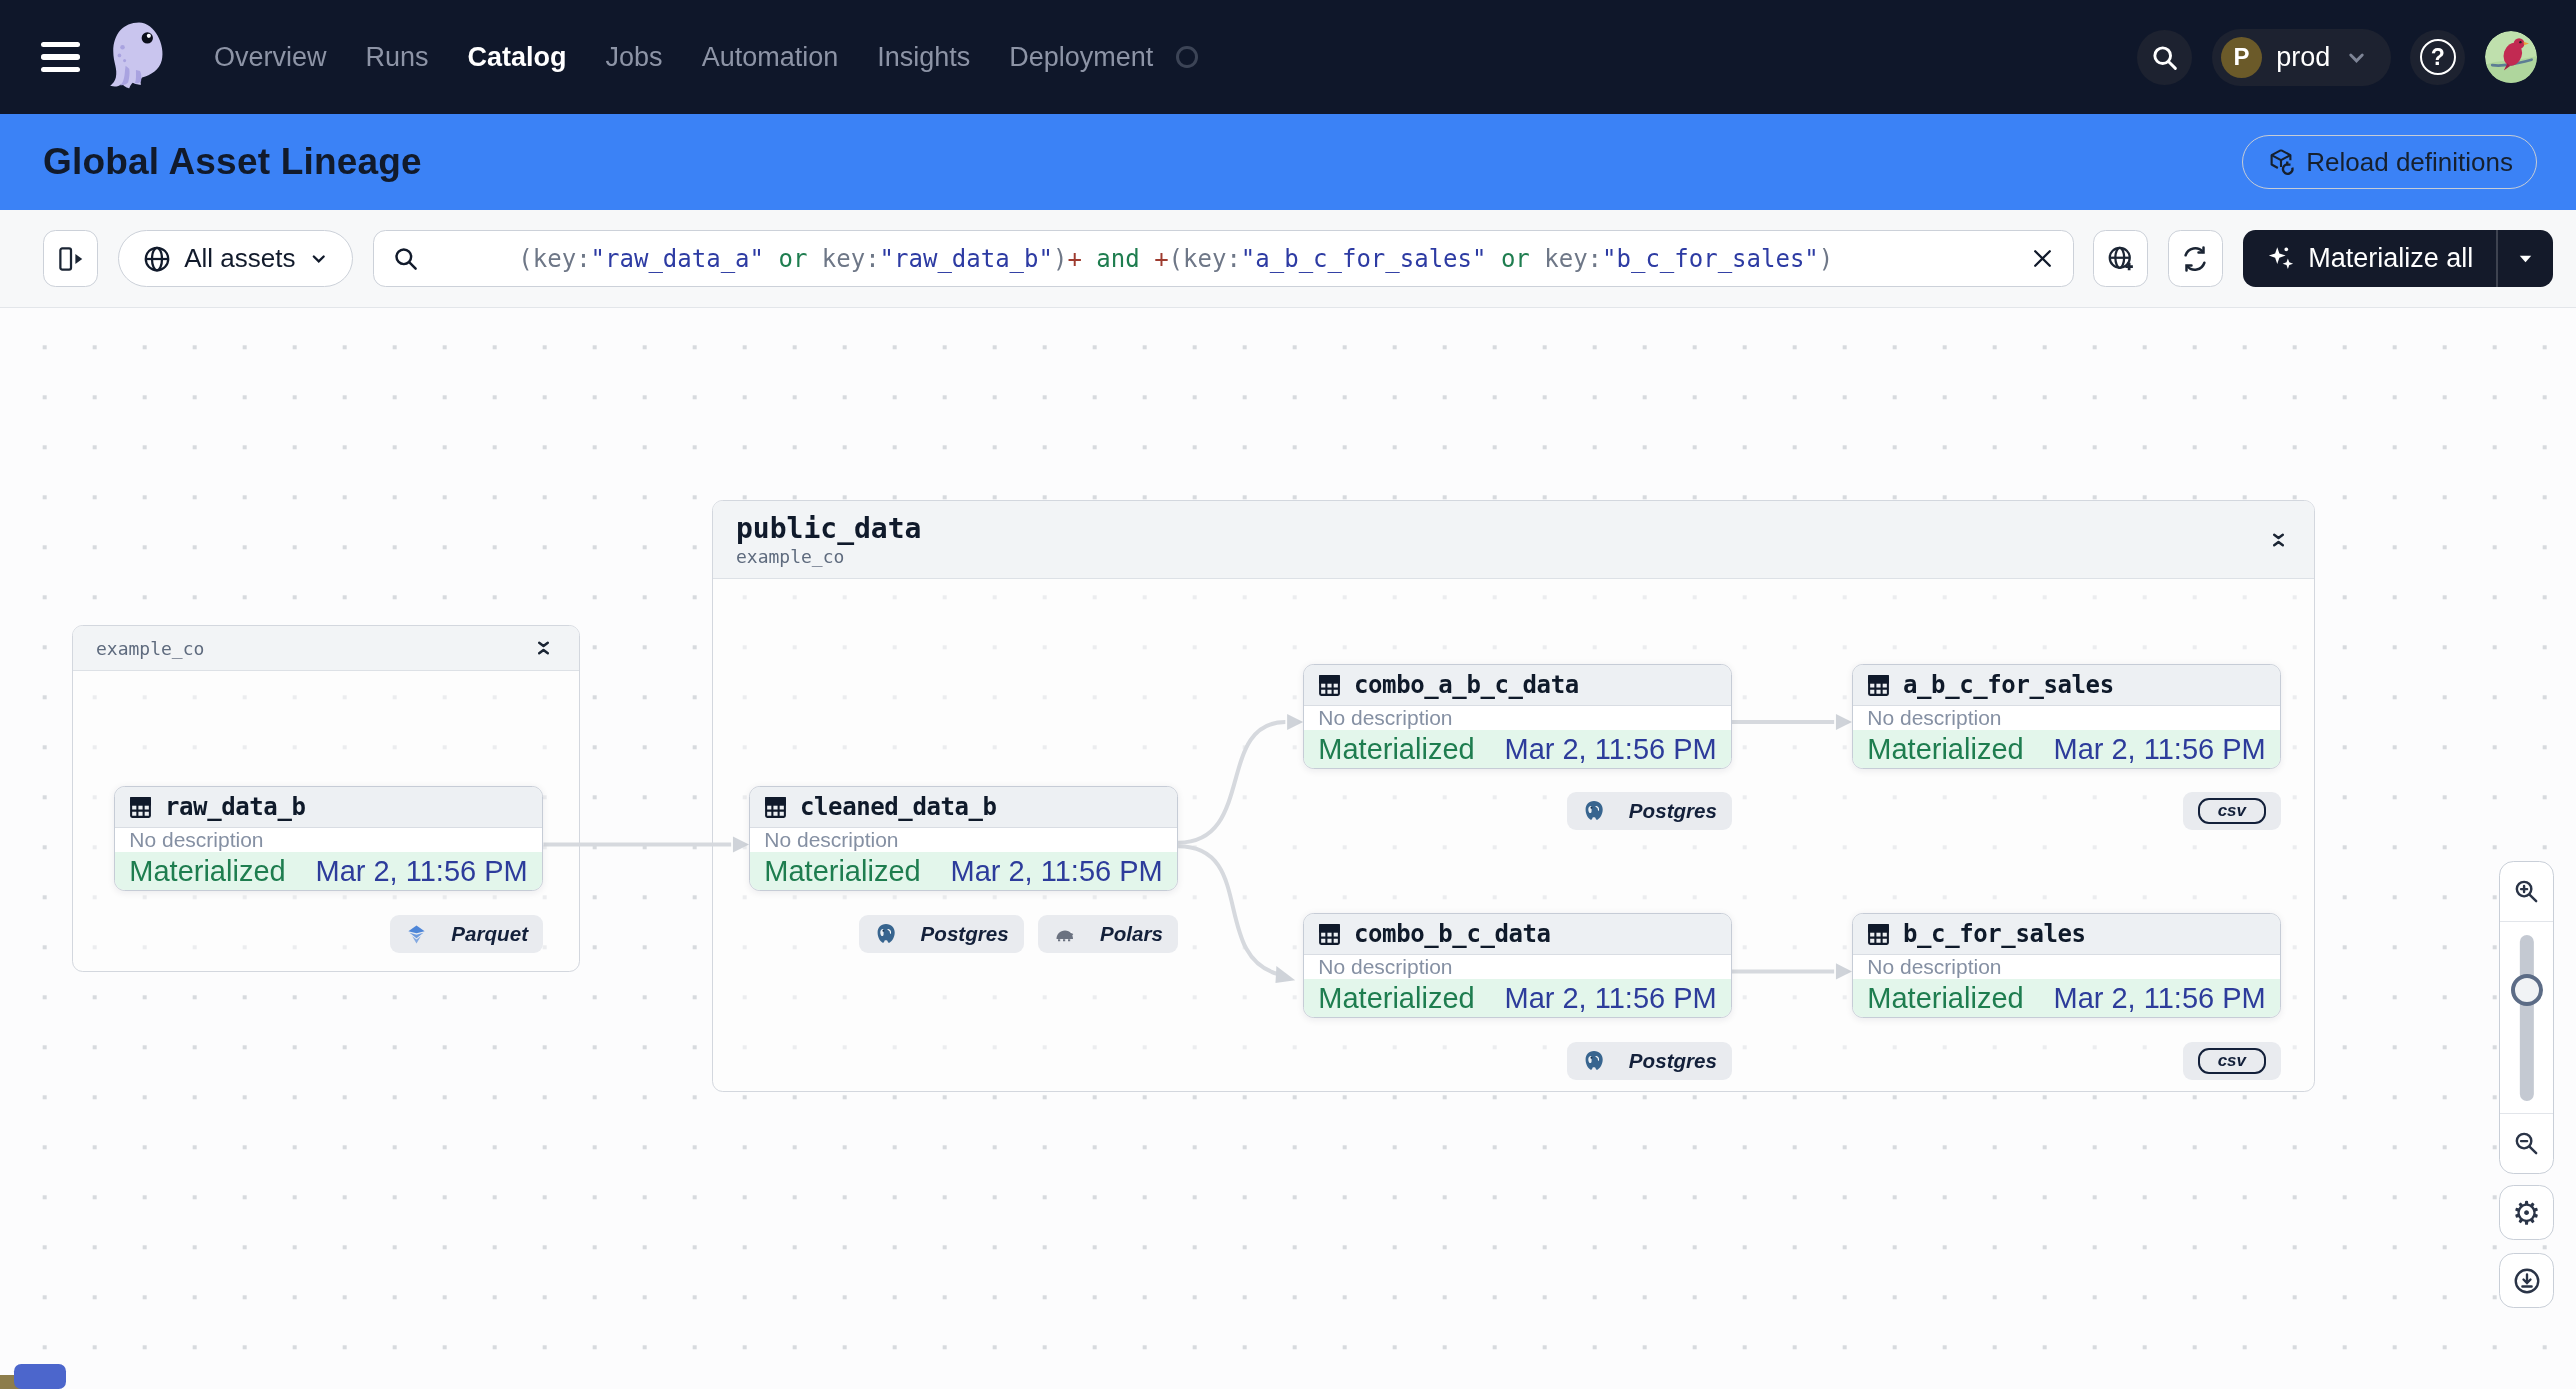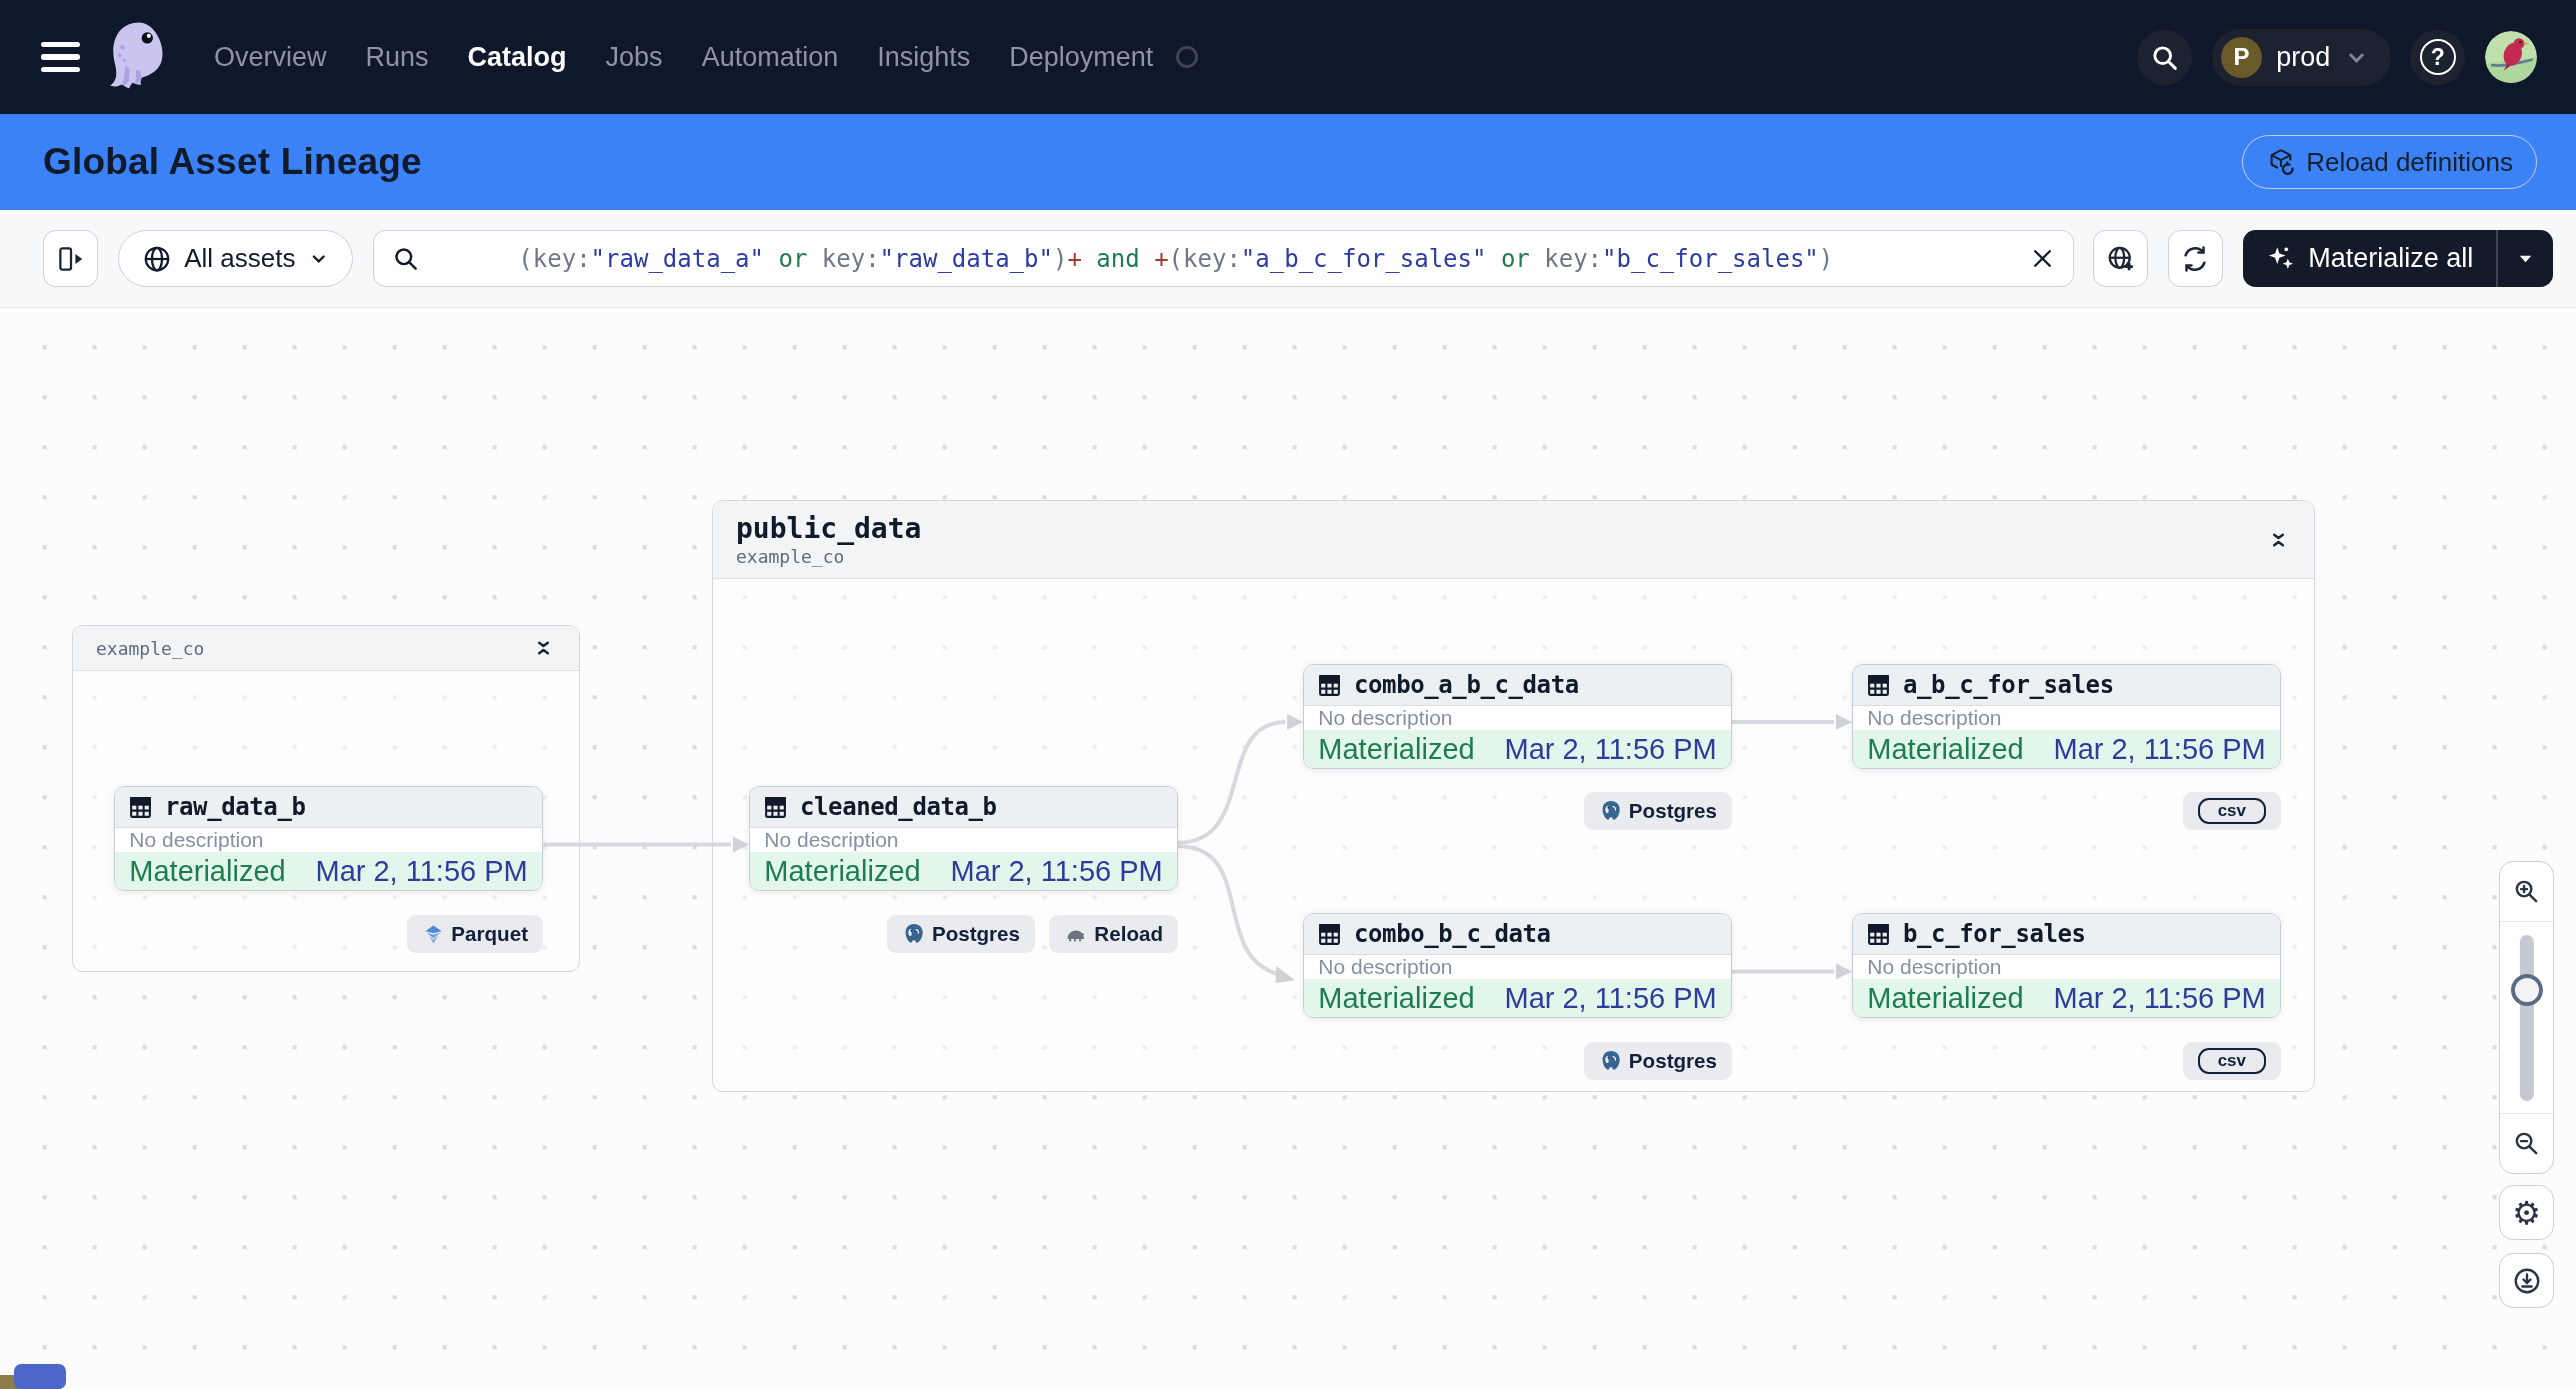--- a/index.html
+++ b/index.html
@@ -54,21 +54,21 @@
 
   .asset { position:absolute; width:429px; border:1.8px solid #c6ccd6; border-radius:10.7px; background:#fff; box-shadow:0 1.8px 7.2px rgba(20,30,50,.08); overflow:hidden; z-index:3; cursor:pointer; }
   .asset-header { height:41px; display:flex; align-items:center; gap:11.6px; padding:0 13.4px; background:#edf0f3; border-bottom:0.9px solid #d9dde3; }
   .asset-name { font-family:"DejaVu Sans Mono", monospace; font-weight:700; font-size:24px; color:#0f1a2a; letter-spacing:-0.4px; }
   .asset-desc { height:24px; display:flex; align-items:center; padding:0 14.3px; font-size:21px; color:#8590a3; }
   .asset-status { height:38px; background:#e3f6eb; display:flex; align-items:center; justify-content:space-between; padding:0 14.3px; font-size:29px; }
   .st-label { color:#1e7d4f; }
   .st-time { color:#2d3c9b; }
 
   .badge-row { position:absolute; width:429px; display:flex; justify-content:flex-end; gap:14.3px; z-index:3; }
-  .badge { height:38px; background:#e9ebef; border-radius:9px; display:flex; align-items:center; gap:6px; padding:0 15px; font-size:20.6px; font-weight:700; color:#13203a; cursor:pointer; }
+  .badge { height:38px; background:#e9ebef; border-radius:9px; display:flex; align-items:center; gap:23px; padding:0 15px; font-size:20.6px; font-weight:700; color:#13203a; cursor:pointer;font-style:italic; }
   .csv-box { border:2.2px solid #13203a; border-radius:11px; padding:0px 18px; font-size:17px; font-weight:700; line-height:21.5px; }
 
   
   .zoompanel { position:absolute; left:2499px; top:861px; width:55px; height:313px; background:#fff; border:1.8px solid #c9cfd8; border-radius:14.3px; display:flex; flex-direction:column; z-index:60; }
   .zp-btn { height:59px; display:flex; align-items:center; justify-content:center; cursor:pointer; }
   .zp-mid { flex:1; border-top:0.9px solid #e2e5ea; border-bottom:0.9px solid #e2e5ea; position:relative; }
   .zp-track { position:absolute; left:50%; transform:translateX(-50%); top:12.5px; bottom:12.5px; width:14.3px; border-radius:7.2px; background:#c4c9d2; cursor:pointer; }
   .zp-thumb { position:absolute; left:50%; transform:translateX(-50%); top:52px; width:32px; height:32px; border-radius:50%; background:#f1f3f5; border:4.5px solid #5c6c86; cursor:grab; }
   .side-btn { position:absolute; left:2499px; width:55px; height:55px; background:#fff; border:1.8px solid #c9cfd8; border-radius:14.3px; display:flex; align-items:center; justify-content:center; cursor:pointer; z-index:60; }
   .gear-glyph { font-family:"DejaVu Sans", sans-serif; font-size:32px; color:#2a3447; line-height:1; }
@@ -313,21 +313,21 @@
           <path d="M14 7.5c1.6.3 2.6 1.8 2.5 3.6" stroke="#fff" stroke-width="1.1" fill="none" stroke-linecap="round"></path>
         </svg>
       <span>Postgres</span>
     </span>
     <span class="badge">
       <svg width="24" height="24" viewBox="0 0 24 24" fill="#6b7280">
           <path d="M3.5 17c0-4.5 3.5-8.5 8.5-8.5 2.6 0 4.6 1.1 6 2.6l2.3.8-1 1.6c.5 1.1.7 2.3.7 3.5H3.5z"></path>
           <circle cx="18.3" cy="10.2" r=".6" fill="#fff"></circle>
           <path d="M5 17.2h2.2v2H5zM10 17.2h2.2v2H10zM15 17.2h2.2v2H15z"></path>
         </svg>
-      <span>Reload</span>
+      <span>Polars</span>
     </span>
   </div>
 
   <div class="asset" style="left:1303px; top:356px;">
     <div class="asset-header">
       <svg width="25" height="25" viewBox="0 0 24 24" fill="none" stroke="#101a2b" stroke-width="2">
           <rect x="3" y="3" width="18" height="18" rx="1"></rect>
           <path d="M3 9h18M3 15h18M9 9v12M15 9v12"></path>
           <rect x="3" y="3" width="18" height="6" fill="#101a2b"></rect>
         </svg>

